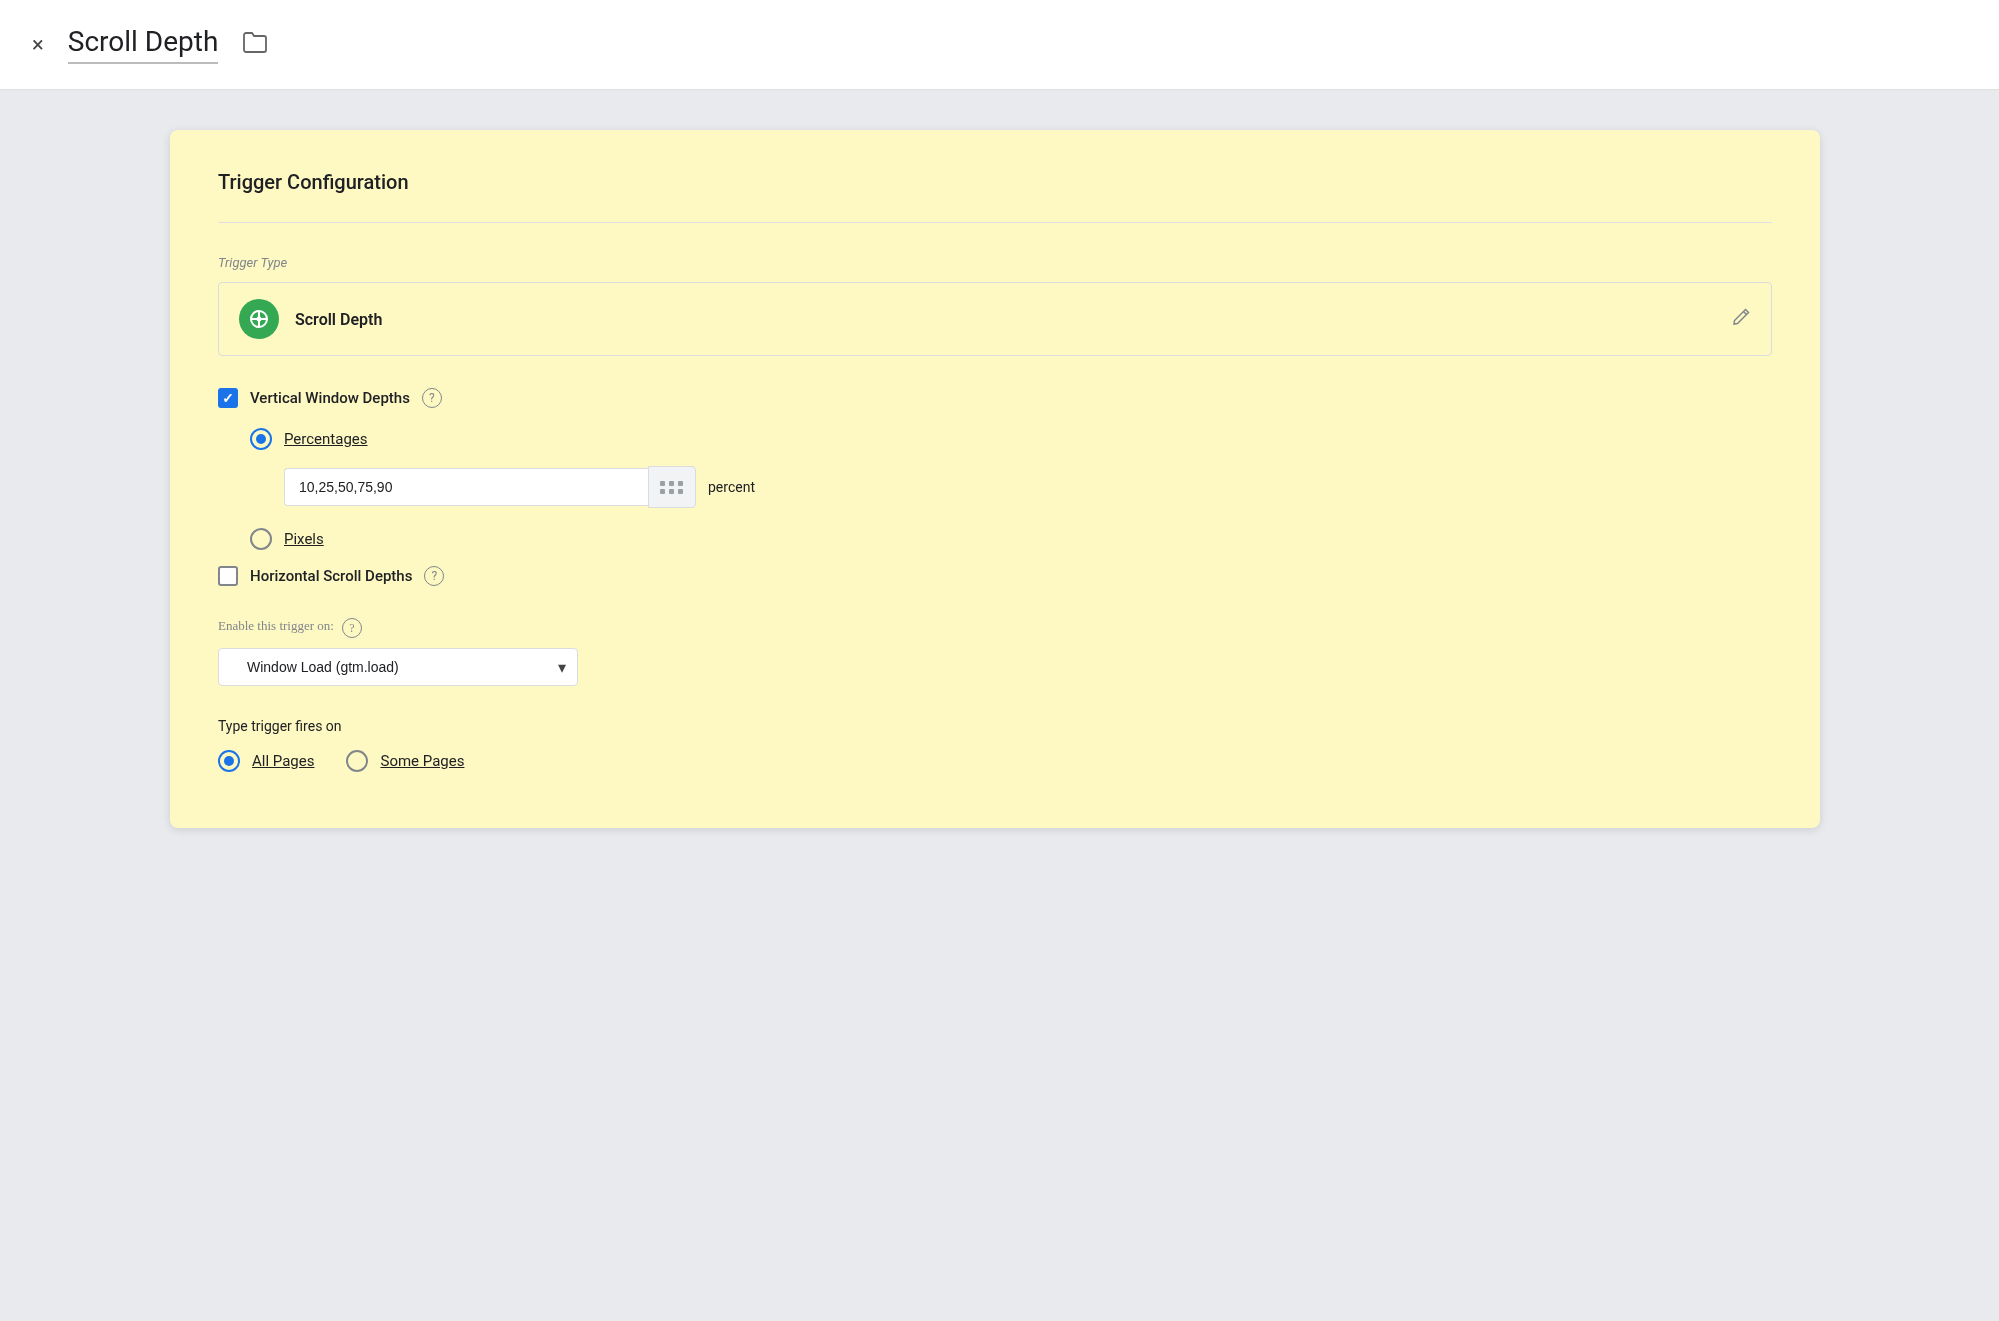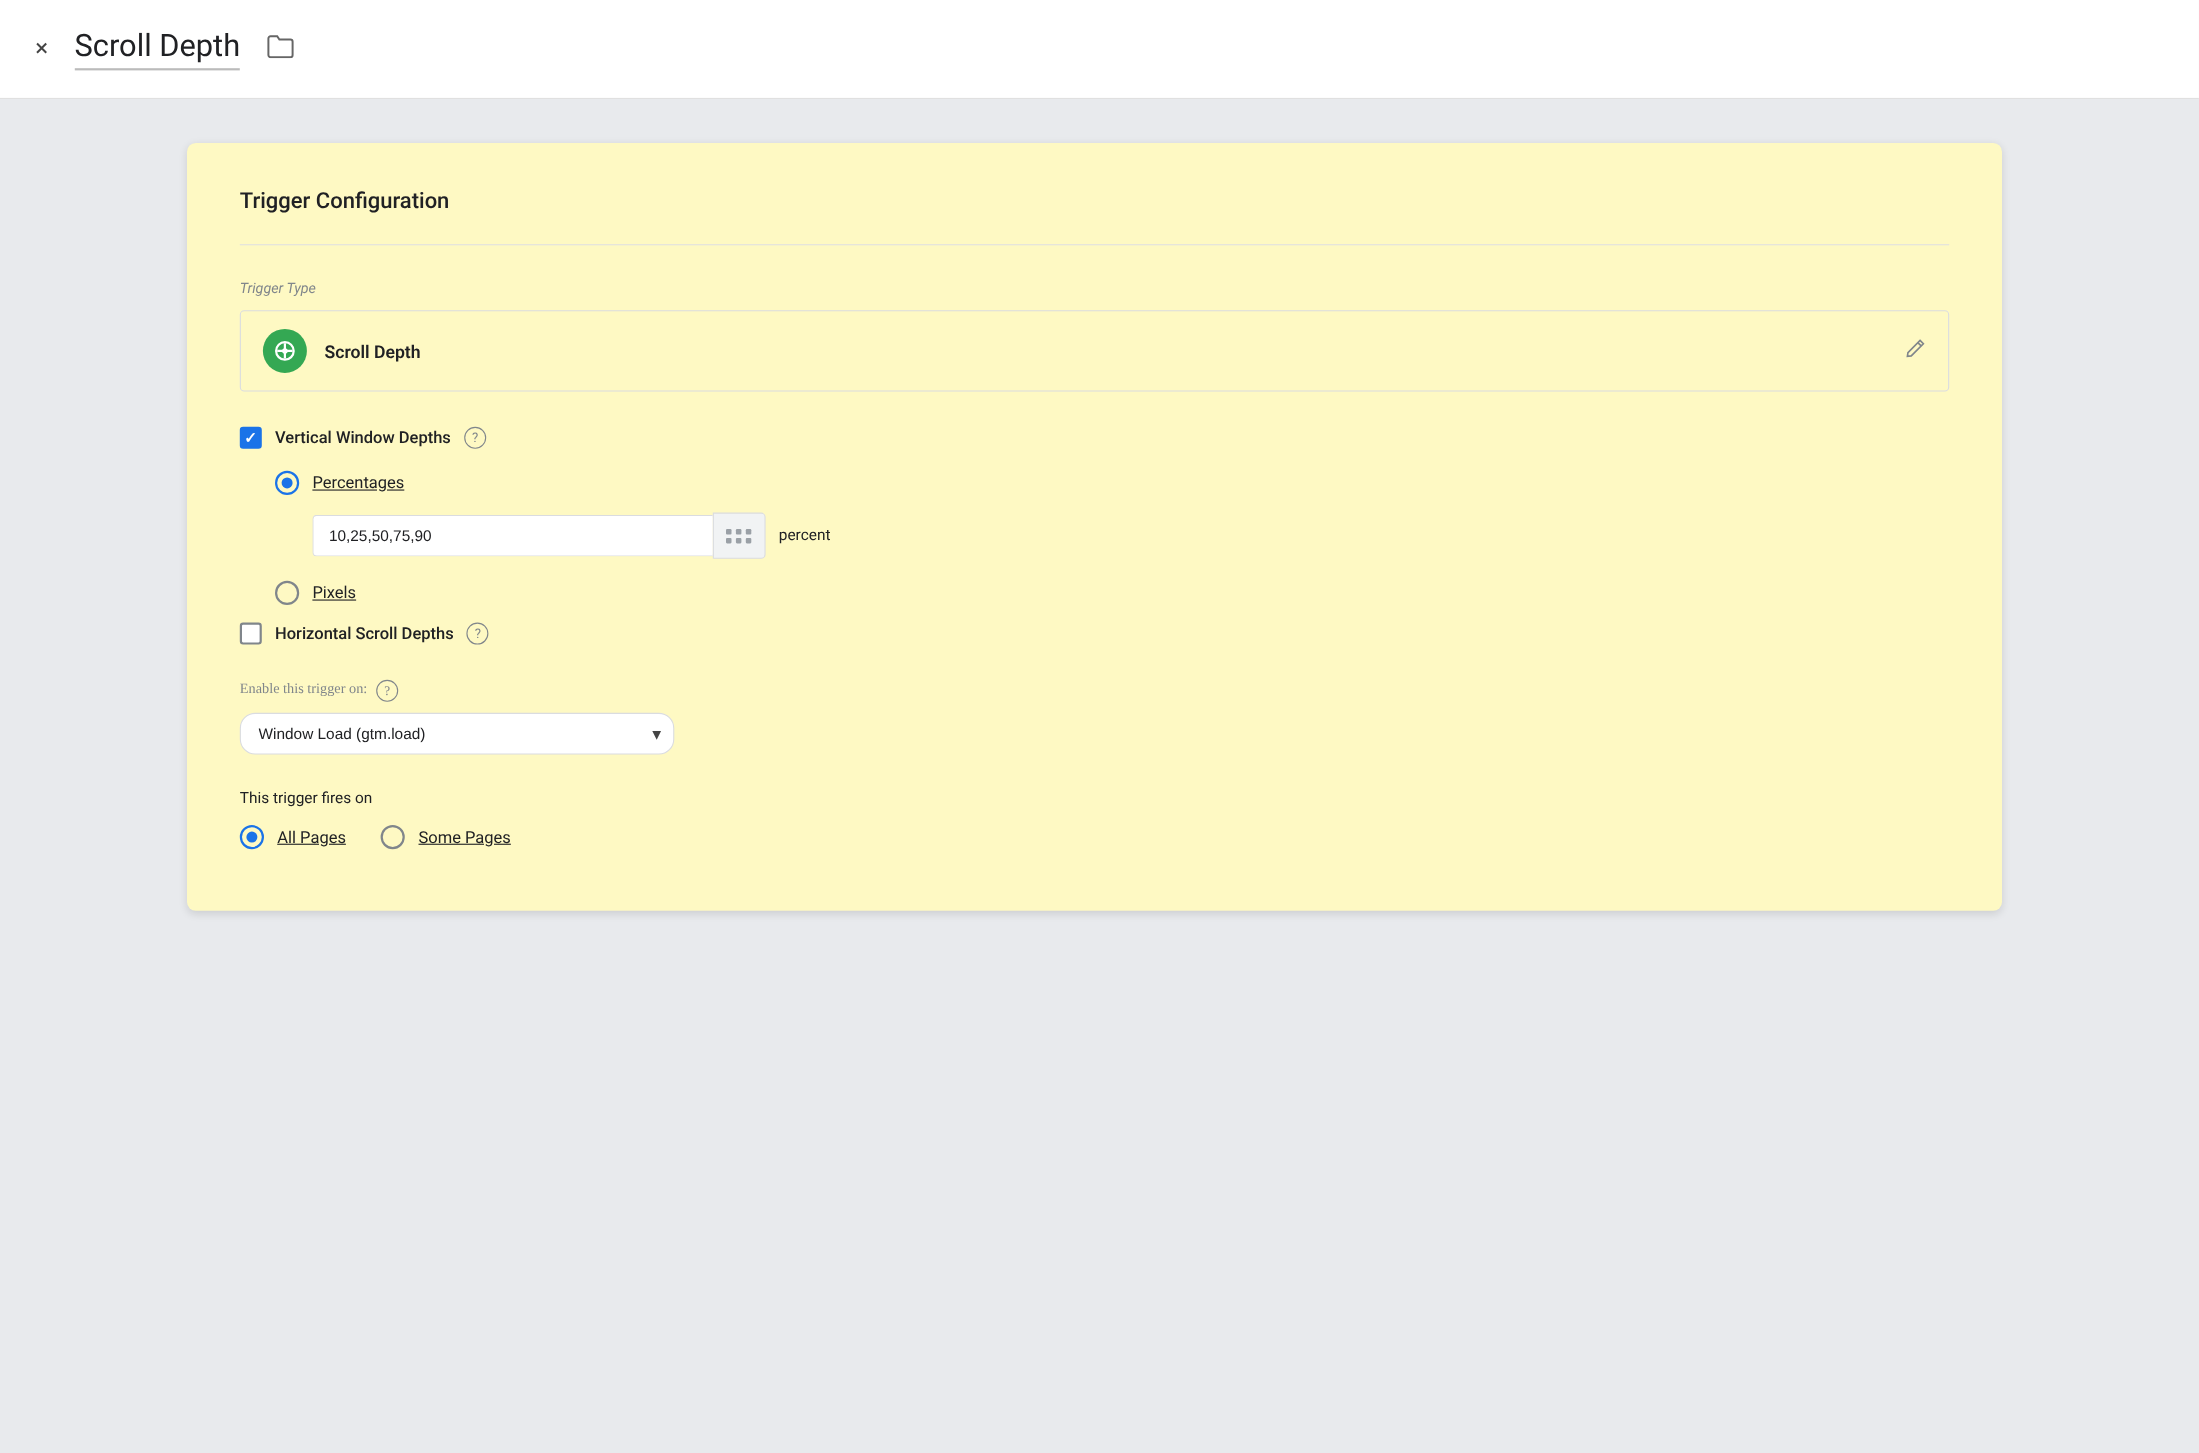--- a/index.html
+++ b/index.html
@@ -279,27 +279,27 @@
       color: #80868b;
       margin-bottom: 10px;
       display: flex;
       align-items: flex-start;
       gap: 8px;
       font-family: Liberation Serif, serif;
     }
 
     .dropdown-select {
       border: 1px solid #dadce0;
-      border-radius: 14px;
-      padding: 10px 40px 10px 16px;
+      border-radius: 4px;
+      padding: 10px 40px 10px 28px;
       font-size: 14px;
       color: #202124;
       background: #ffffff;
       appearance: none;
-      width: 395px;
+      width: 360px;
       cursor: pointer;
       position: relative;
       outline: none;
     }
 
     .dropdown-wrapper {
       position: relative;
       display: inline-block;
       margin-bottom: 32px;
     }
@@ -431,21 +431,21 @@
 
     
     <div class="dropdown-wrapper">
       <select class="dropdown-select">
         <option>Window Load (gtm.load)</option>
       </select>
       <span class="dropdown-arrow">▾</span>
     </div>
 
     
-    <div class="fires-on-label">This trigger fires on</div>
+    <div class="fires-on-label">Type trigger fires on</div>
     <div class="radio-group-row">
 
       <div class="radio-row">
         <div class="radio-outer">
           <div class="radio-inner"></div>
         </div>
         <span class="radio-label">All Pages</span>
       </div>
 
       <div class="radio-row">

